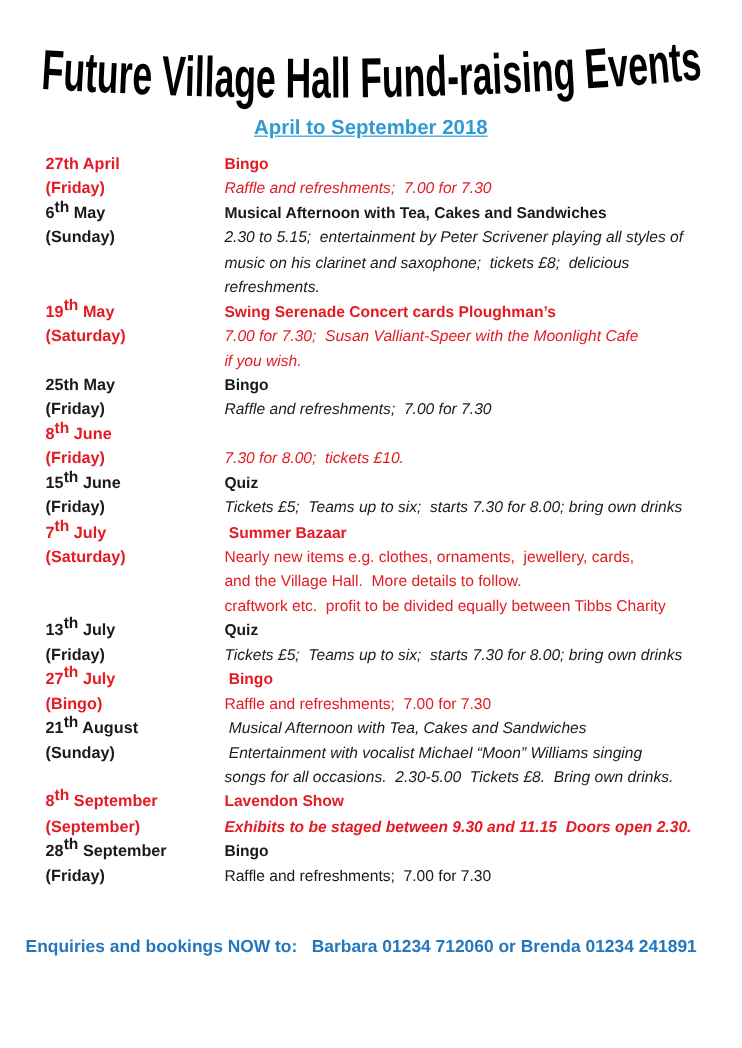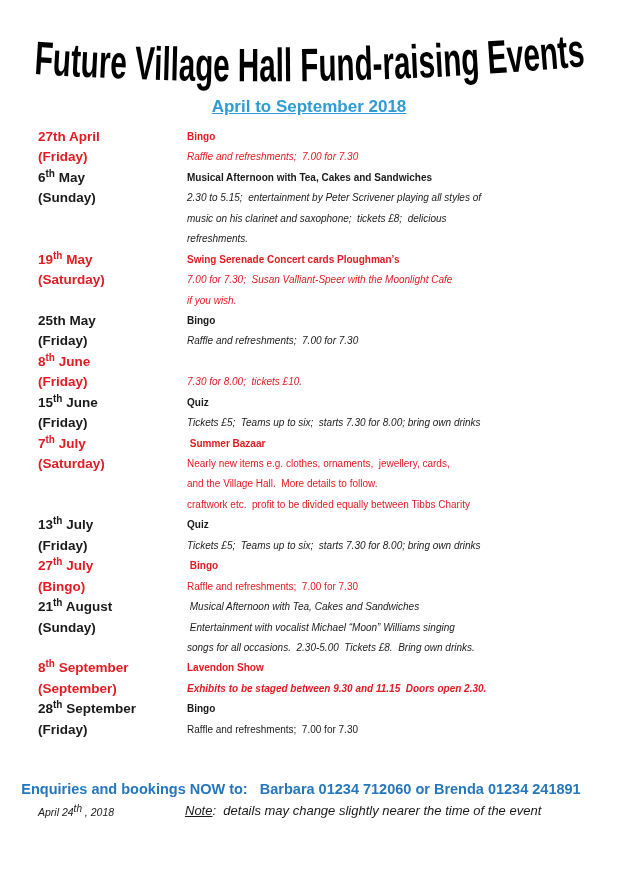--- a/index.html
+++ b/index.html
@@ -45,31 +45,31 @@
     line-height:20.45px;
   }
   .cell-left{
     flex:none;width:149px;
     font-weight:bold;
     font-size:13.5px;
     white-space:pre;
   }
   .cell-right{
     flex:1;
-    font-size:10px;
+    font-size:13px;
     white-space:pre;
   }
   .red{color:var(--red);}
   .black{color:var(--black);}
   .bold{font-weight:bold;}
   .italic{font-style:italic;}
   .bolditalic{font-weight:bold;font-style:italic;}
   .regular{font-weight:normal;font-style:normal;}
   sup{
-    font-size:10px;
+    font-size:13px;
     line-height:0;
     vertical-align:super;
   }
   .footer{
     position:absolute;left:0;right:16px;top:781px;
   }
   .enquiries{
     text-align:center;
     font-size:14.5px;
     font-weight:bold;
@@ -230,19 +230,15 @@
         <div class="cell-right black bold"><span>Bingo</span></div>
       </div>
       <div class="row">
         <div class="cell-left black"><span>(Friday)</span><sup></sup><span></span></div>
         <div class="cell-right black regular"><span>Raffle and refreshments;  7.00 for 7.30</span></div>
       </div>
     </div>
 
   <div class="footer">
     <div class="enquiries">Enquiries and bookings NOW to:   Barbara 01234 712060 or Brenda 01234 241891</div>
-    <div class="noteline">
-      <span class="docdate"><span>April 24</span><sup>th</sup><span> , 2018</span></span>
-      <span class="note"><span class="note-label">Note</span><span>:  details may change slightly nearer the time of the event</span></span>
-    </div>
   </div>
 
 </div>
 
 </body></html>

